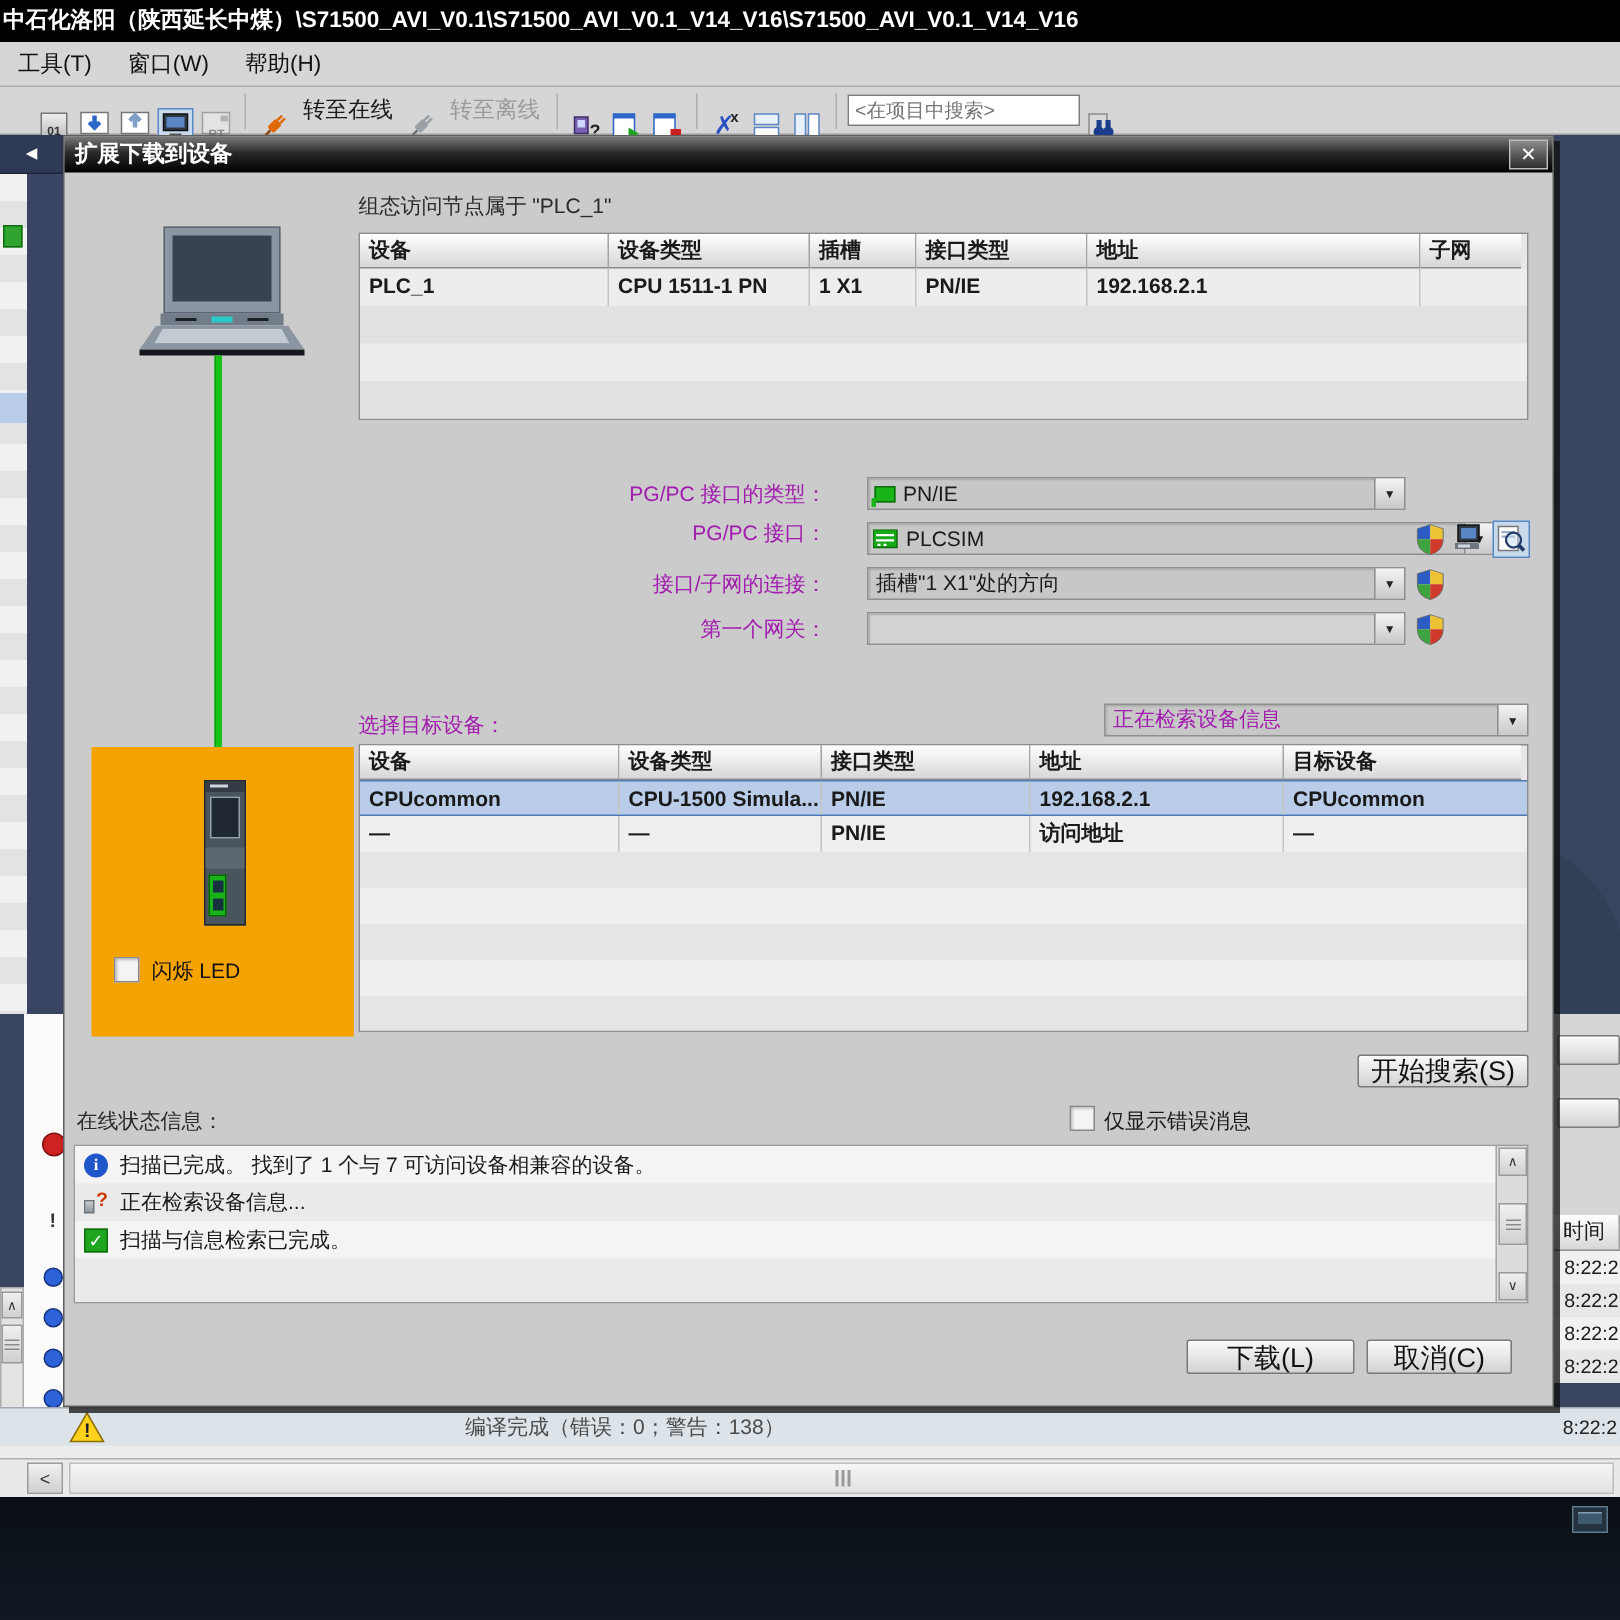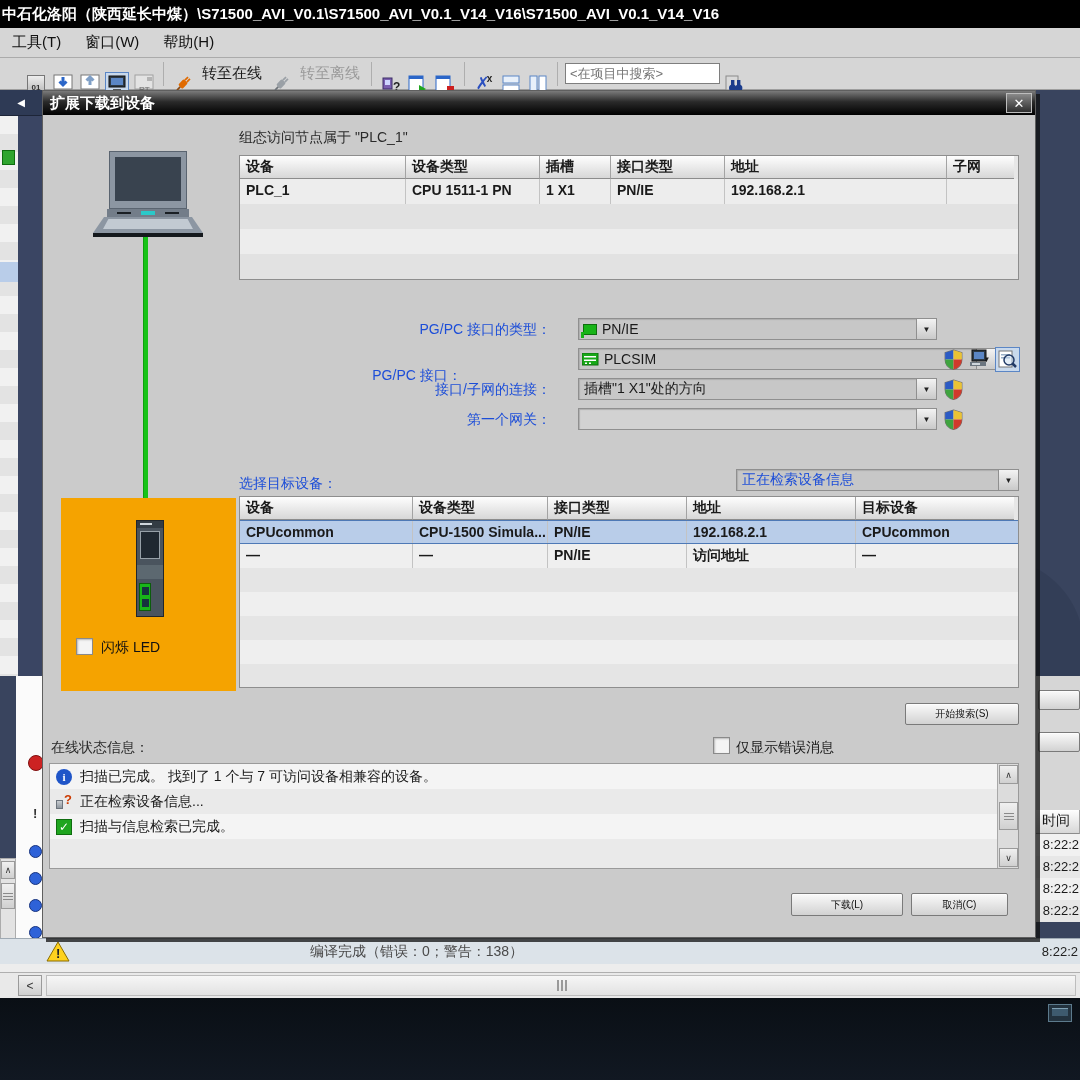--- a/index.html
+++ b/index.html
@@ -23,29 +23,29 @@
   .tico { width:24px; height:24px; display:flex; align-items:center; justify-content:center; position:relative; flex:none;margin-top:20px; }
   .tsep { width:1px; height:24px; background:#aeaeae; margin:0 4px; flex:none; }
   .tlabel { font-size:15px; padding:0 4px; flex:none; }
   .tlabel.dis { color:#9a9a9a; }
   .pressed { background:#c9d9ec; border:1px solid #5b86c5; }
   .searchbox { width:155px; height:21px; border:1px solid #7e7e7e; background:#fff;
                font-size:13px; color:#8a8a8a; padding:0 4px; flex:none; }
 
   
   .b3 { background:linear-gradient(#fafafa,#d2d2d2); border:1px solid #7a7a7a; border-radius:2px;
-        font-size:10px; color:#111; display:flex; align-items:center; justify-content:center;
+        font-size:18px; color:#111; display:flex; align-items:center; justify-content:center;
         box-shadow:0 1px 0 rgba(255,255,255,.7) inset; }
   .combo { background:#c7c7c7; border:1px solid #8f8f8f; display:flex; align-items:center;
            box-shadow:inset 1px 1px 1px #adadad; }
   .combo .val { flex:1; padding:0 5px; font-size:14px; white-space:nowrap; overflow:hidden; }
   .combo .arw { width:20px; align-self:stretch; background:linear-gradient(#f3f3f3,#c9c9c9);
                 border-left:1px solid #8f8f8f; display:flex; align-items:center; justify-content:center;
                 font-size:8px; color:#222; }
-  .gray { color:#1d4ed8; }
+  .gray { color:#a21caf; }
 
   
   .dialog { left:42px; top:90px; width:994px; height:848px; background:#cbcbcb;
             border:1px solid #5f5f5f; box-shadow:4px 4px 0 rgba(15,15,15,.75); }
   .dlg-title { position:absolute; left:0; top:0; width:100%; height:24px;
                background:linear-gradient(#7b7b7b,#2a2a2a 45%,#000); color:#fff; font-weight:bold;
                font-size:15px; line-height:24px; padding-left:7px; }
   .dlg-close { position:absolute; right:3px; top:2px; width:26px; height:20px;
                background:linear-gradient(#8a8a8a,#2e2e2e); border:1px solid #bdbdbd; color:#fff;
                font-size:13px; font-weight:bold; display:flex; align-items:center; justify-content:center; }
@@ -308,21 +308,21 @@
 
     <div class="abs gray" style="left:240px;top:230px;width:268px;text-align:right;">PG/PC 接口的类型：</div>
     <div class="abs combo" style="left:535px;top:227px;width:359px;height:22px;">
       <div style="width:14px;height:11px;margin-left:4px;background:#18b418;border:1px solid #0e6e0e;position:relative;">
           <div style="position:absolute;left:-3px;bottom:-4px;width:3px;height:6px;background:#18b418;"></div>
         </div>
       <div class="val">PN/IE</div>
       <div class="arw">▼</div>
     </div>
 
-    <div class="abs gray" style="left:240px;top:276px;width:268px;text-align:center;">PG/PC 接口：</div>
+    <div class="abs gray" style="left:240px;top:256px;width:268px;text-align:right;">PG/PC 接口：</div>
     <div class="abs combo" style="left:535px;top:257px;width:419px;height:22px;">
       <svg width="17" height="13" style="margin-left:3px;">
           <rect x="0" y="0" width="16" height="12" fill="#18a818" stroke="#0e6e0e"></rect>
           <rect x="2" y="3" width="12" height="1.5" fill="#fff"></rect>
           <rect x="2" y="6.5" width="12" height="1.5" fill="#fff"></rect>
           <rect x="3" y="9.5" width="2" height="1.5" fill="#fff"></rect>
           <rect x="7" y="9.5" width="2" height="1.5" fill="#fff"></rect>
         </svg>
       <div class="val">PLCSIM</div>
       <div class="arw">▼</div>

